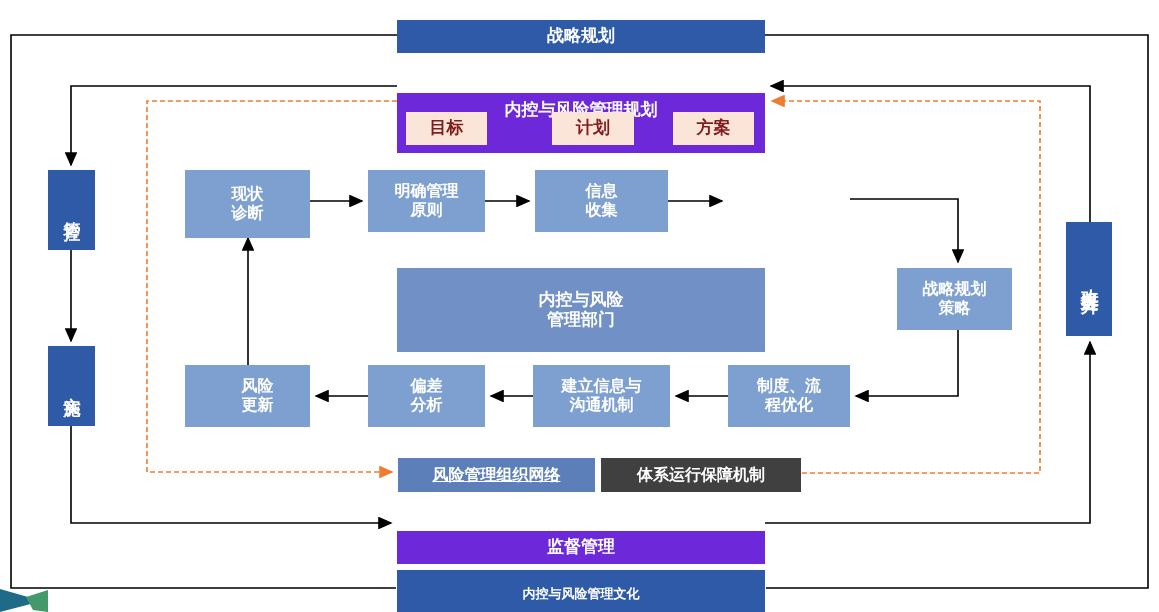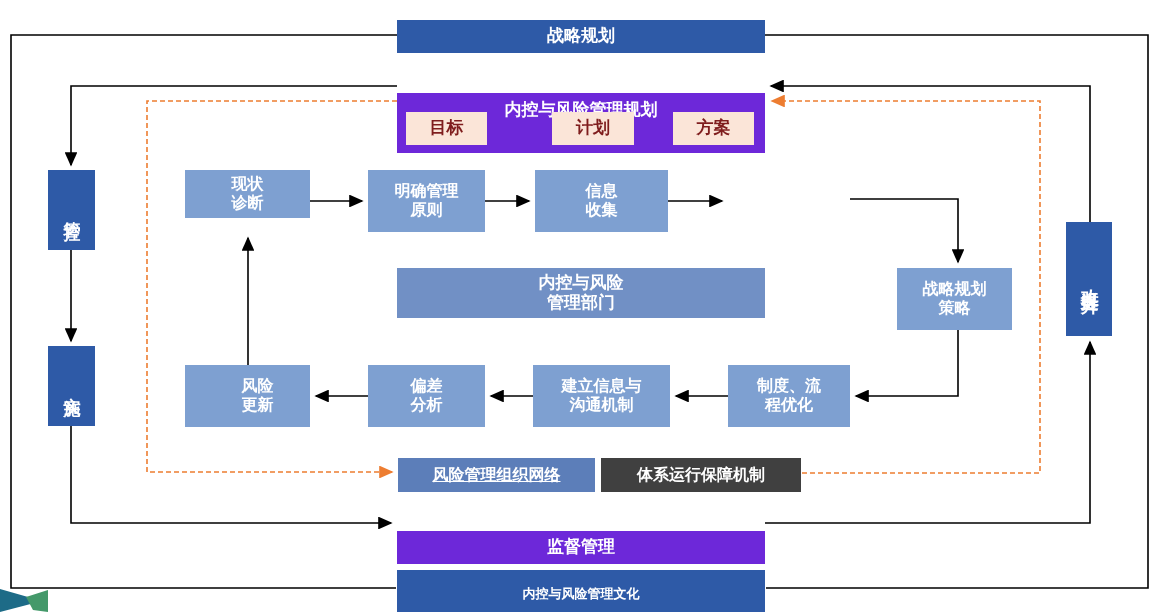--- a/index.html
+++ b/index.html
@@ -27,26 +27,26 @@
   .vert{writing-mode:vertical-rl;text-orientation:upright;letter-spacing:2px;}
 
   #n-strategy{left:397px;top:20px;width:368px;height:33px;font-size:17px;}
   #n-icplan{left:397px;top:70px;width:368px;height:60px;font-size:17px;align-items:flex-start;padding-top:7px;}
   #n-goal{left:406px;top:112px;width:81px;height:33px;}
   #n-plan{left:540px;top:112px;width:82px;height:33px;margin-left:12px;}
   #n-scheme{left:673px;top:112px;width:81px;height:33px;}
   #n-control{left:48px;top:170px;width:47px;height:80px;font-size:17px;}
   #n-impl{left:48px;top:346px;width:47px;height:80px;font-size:17px;}
   #n-improve{left:1066px;top:222px;width:46px;height:114px;font-size:18px;}
-  #n-diag{left:185px;top:170px;width:125px;height:48px;}
+  #n-diag{left:185px;top:170px;width:125px;height:68px;}
   #n-principle{left:368px;top:170px;width:117px;height:62px;}
   #n-info{left:535px;top:170px;width:133px;height:62px;}
   #n-assess{left:728px;top:170px;width:122px;height:62px;}
   #n-response{left:897px;top:268px;width:115px;height:62px;}
-  #n-dept{left:397px;top:268px;width:368px;height:50px;font-size:17px;}
+  #n-dept{left:397px;top:268px;width:368px;height:84px;font-size:17px;}
   #n-update{left:185px;top:365px;width:125px;height:62px;padding-left:20px;}
   #n-deviation{left:368px;top:365px;width:117px;height:62px;}
   #n-comm{left:533px;top:365px;width:137px;height:62px;}
   #n-optimize{left:728px;top:365px;width:122px;height:62px;}
   #n-network{left:398px;top:458px;width:197px;height:34px;}
   #n-guarantee{left:601px;top:458px;width:200px;height:34px;}
   #n-supervise{left:397px;top:508px;width:368px;height:33px;font-size:17px;}
   #n-culture{left:397px;top:570px;width:368px;height:48px;font-size:13px;text-align:right;}
 
   #wires{position:absolute;left:0;top:0;width:1159px;height:612px;pointer-events:none;}

